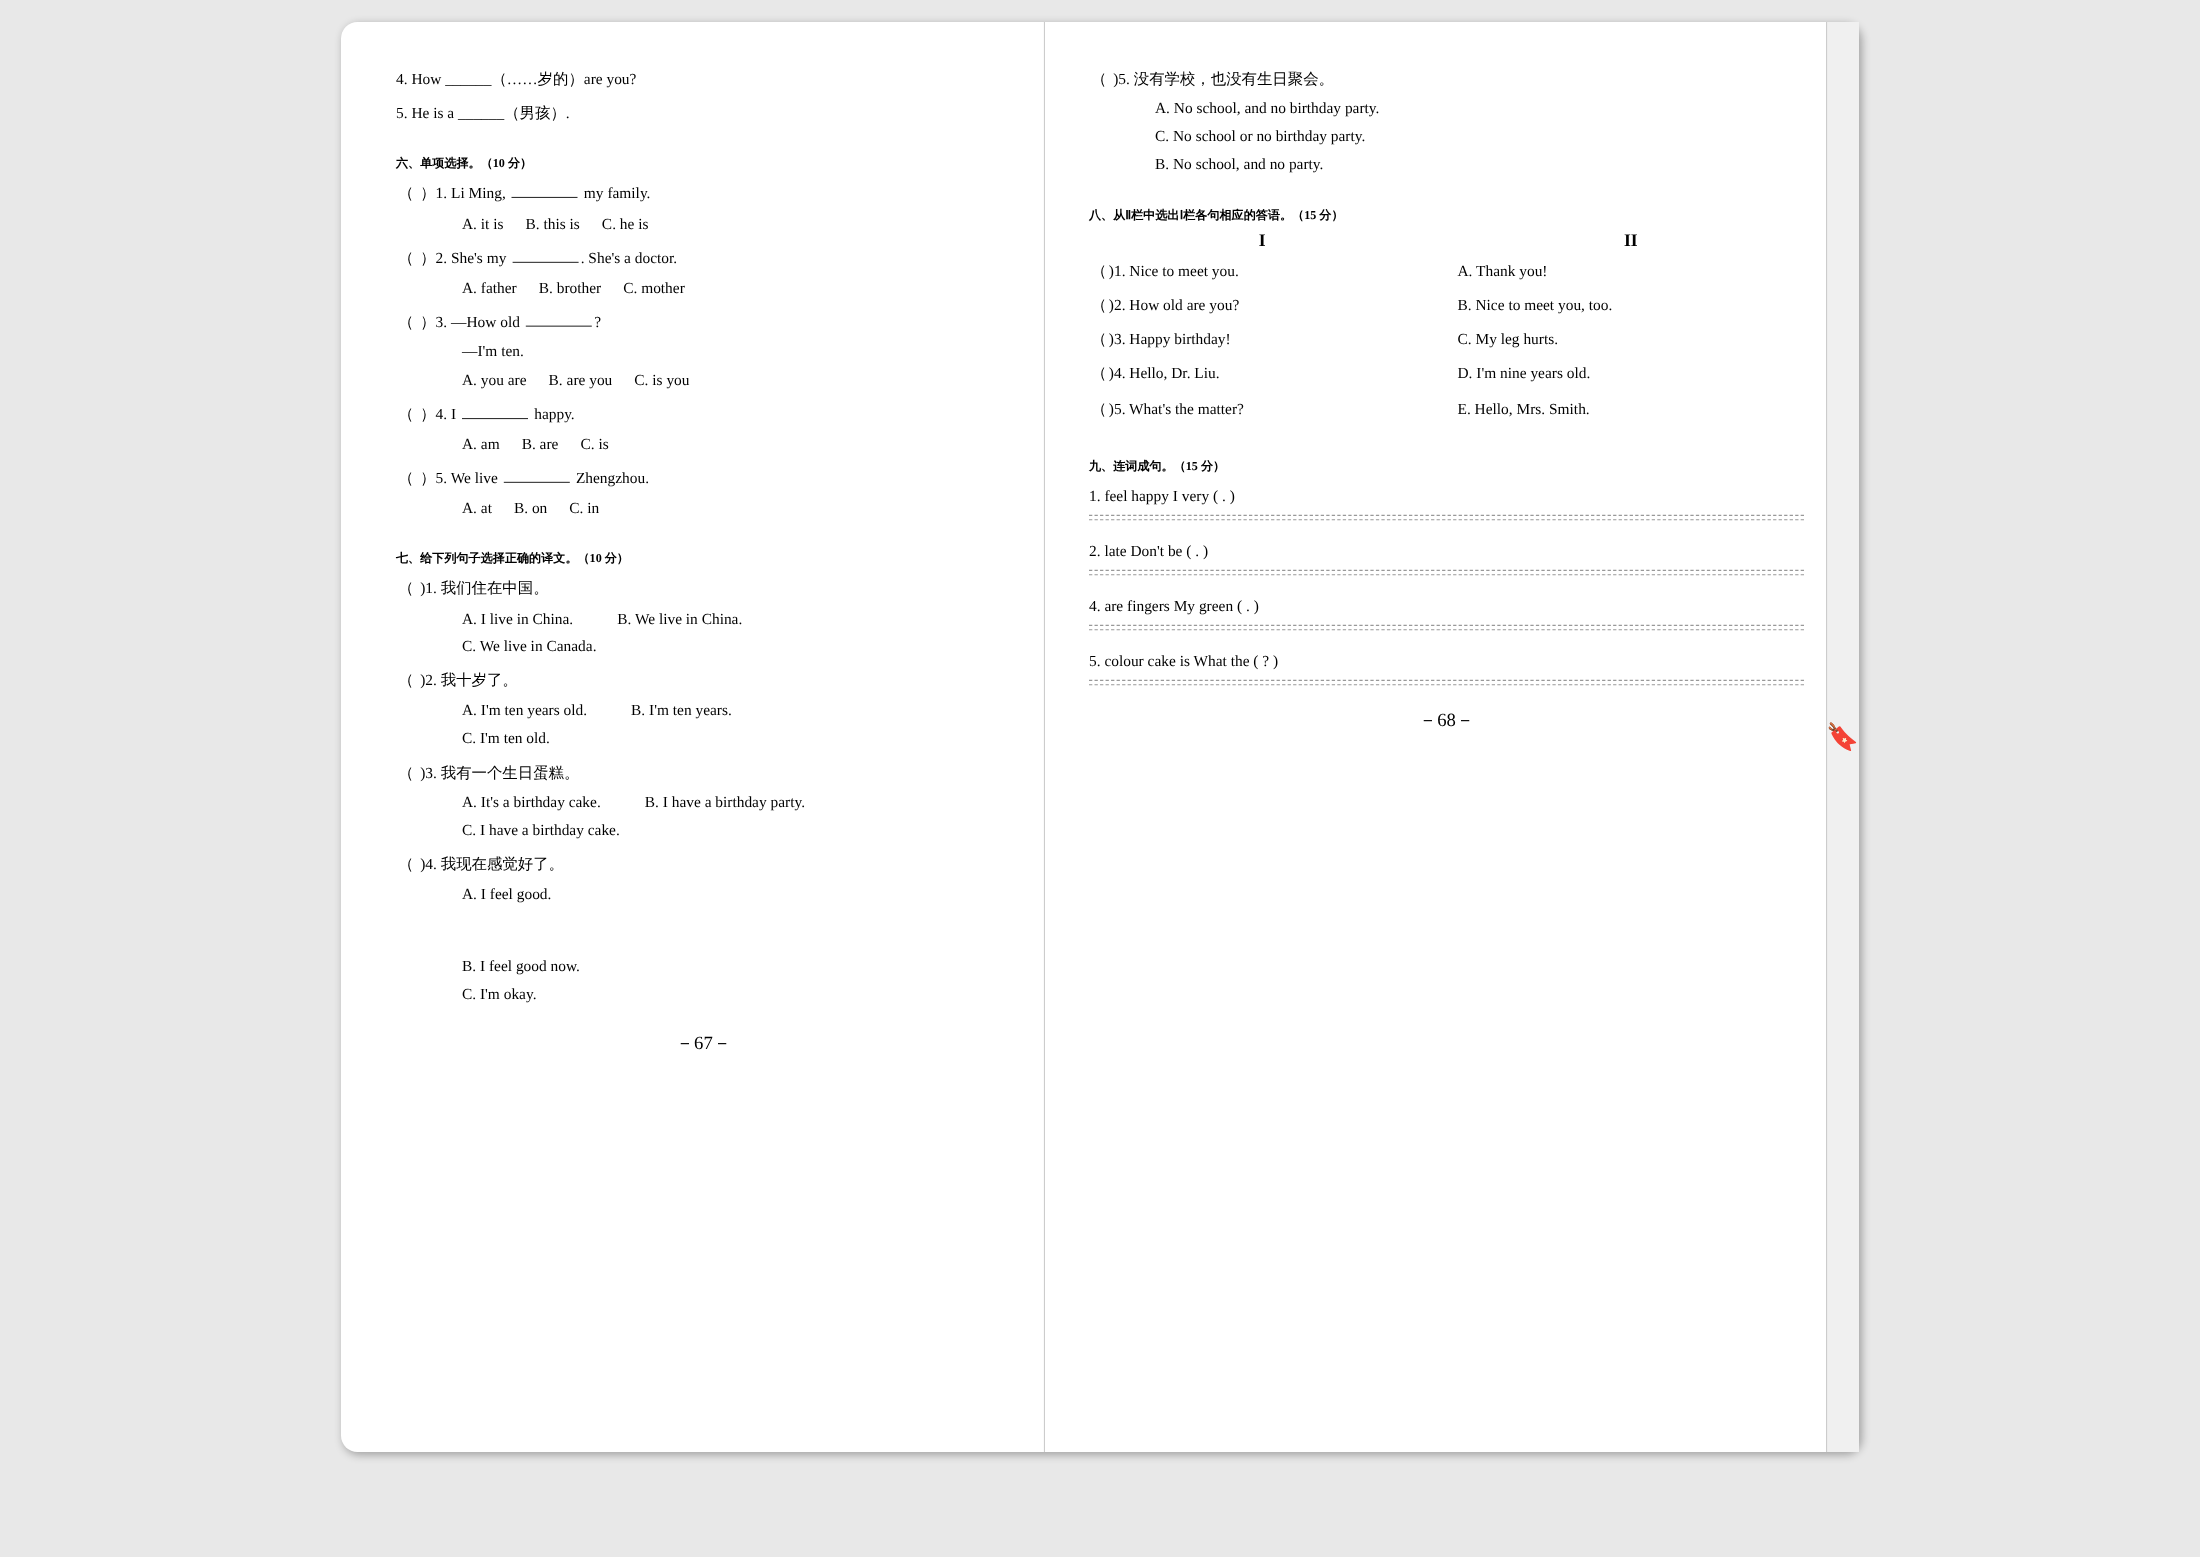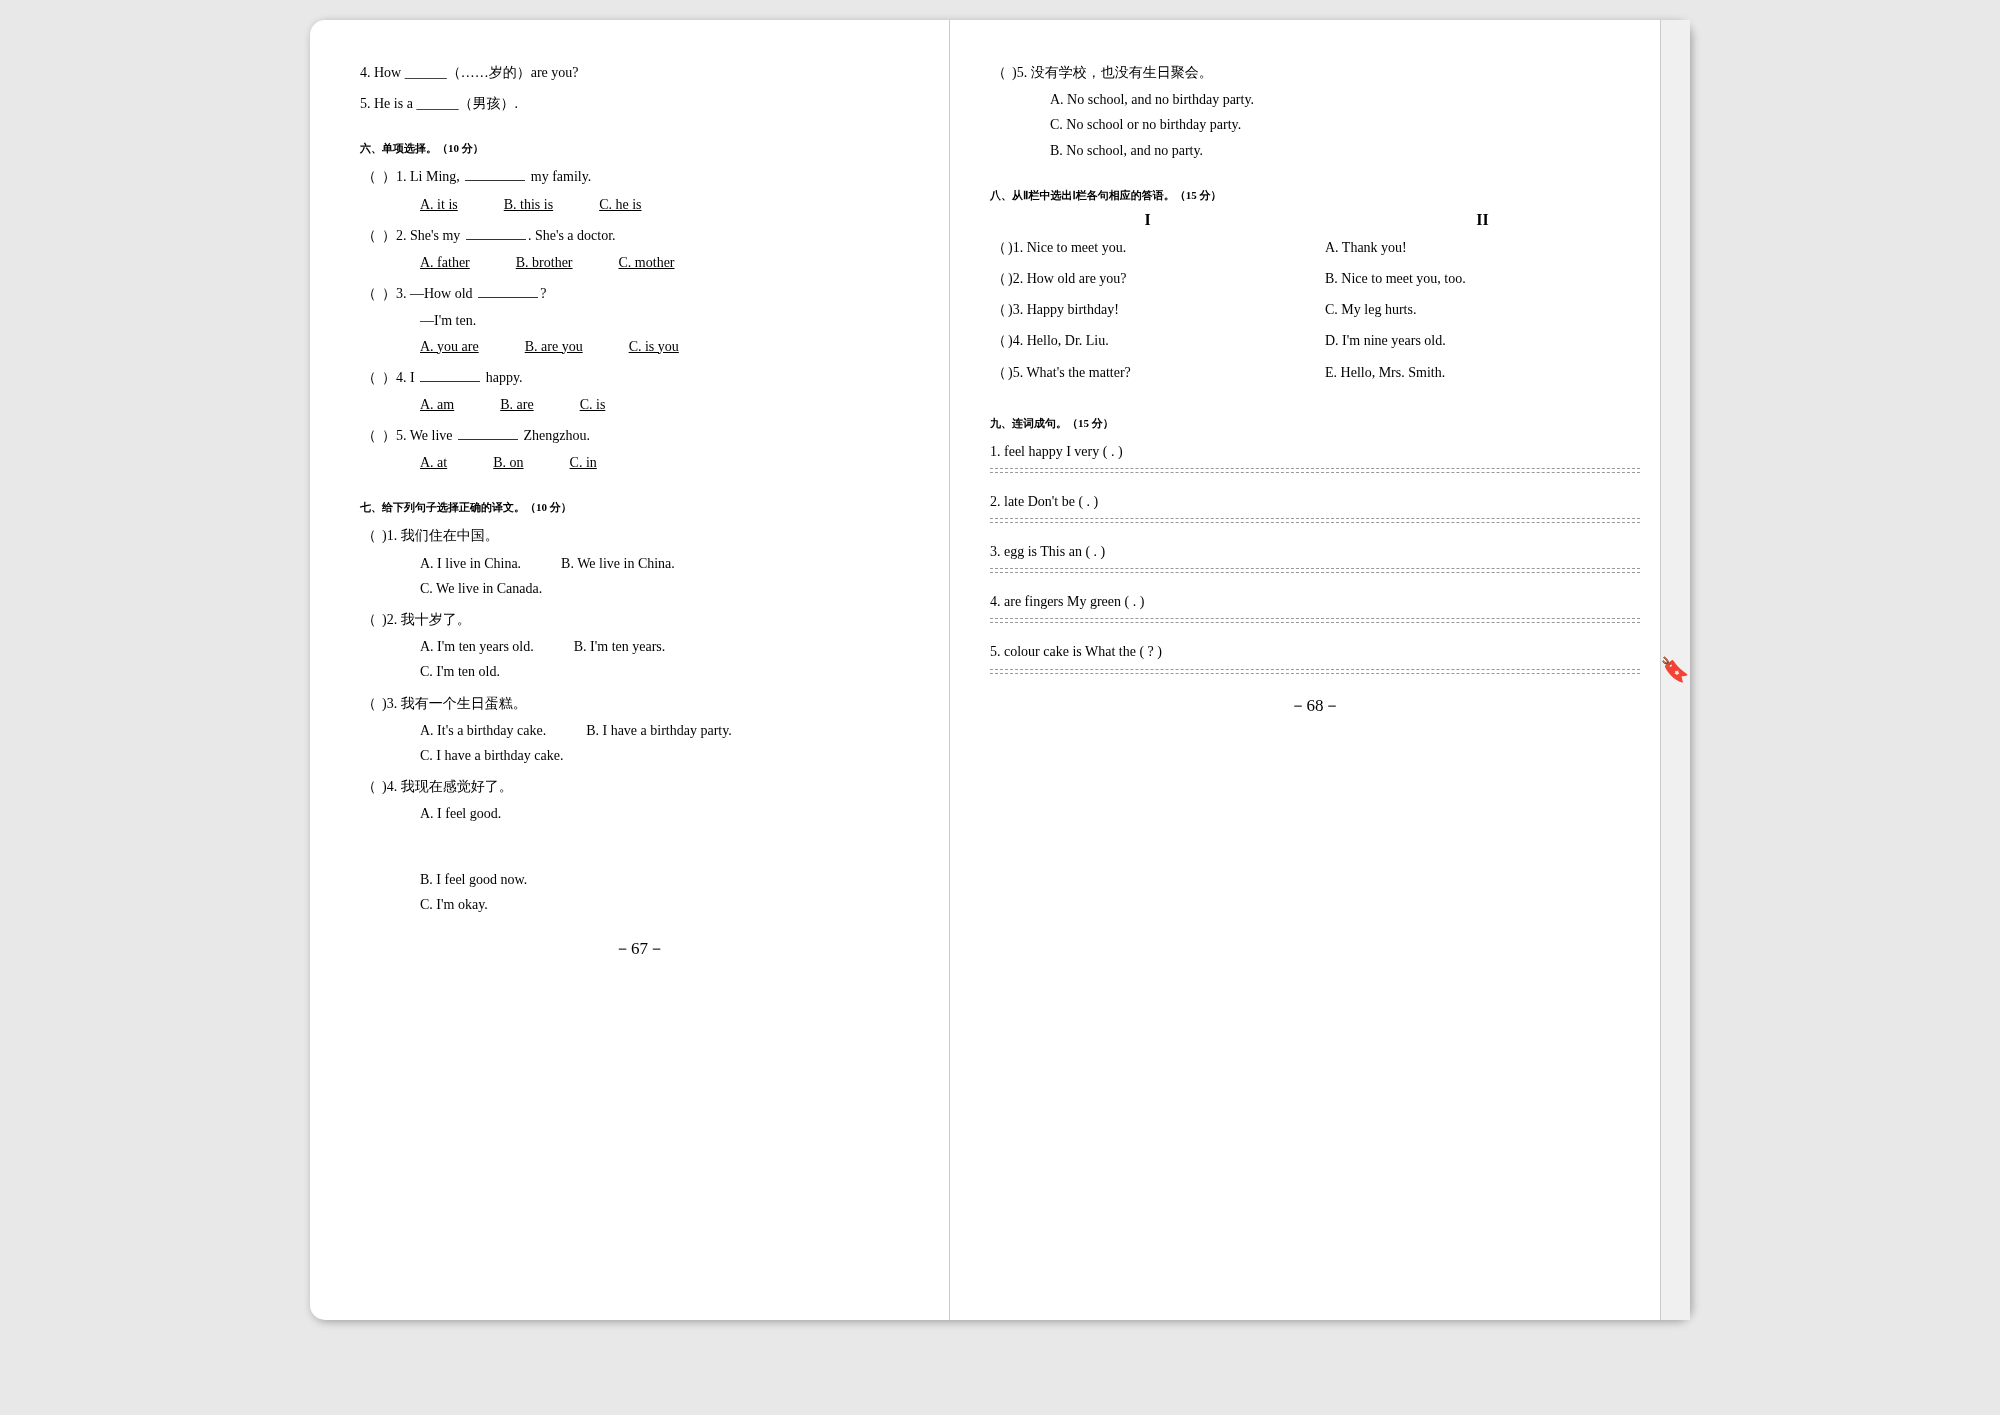--- a/index.html
+++ b/index.html
@@ -66,24 +66,23 @@
     .paren {
       display: inline-block;
       width: 18px;
       text-align: center;
     }
     .indent2 {
       padding-left: 60px;
     }
     .options-row {
       display: flex;
-      gap: 46px;
+      gap: 20px;
       padding-left: 60px;
       margin-bottom: 4px;
-      text-decoration: underline;
     }
     .blank {
       display: inline-block;
       border-bottom: 1px solid #333;
       min-width: 60px;
       margin: 0 2px;
     }
     .page-num {
       text-align: center;
       margin-top: 20px;
@@ -332,29 +331,20 @@
     <div class="question-item">
       <div class="sentence-row">
         <span>2. late  Don't  be  ( . )</span>
       </div>
       <div class="write-lines">
         <div class="dotted-line"></div>
         <div class="dotted-line"></div>
       </div>
     </div>
 
-    <div class="question-item">
-      <div class="sentence-row">
-        <span>3. egg  is  This  an  ( . )</span>
-      </div>
-      <div class="write-lines">
-        <div class="dotted-line"></div>
-        <div class="dotted-line"></div>
-      </div>
-    </div>
 
     <div class="question-item">
       <div class="sentence-row">
         <span>4. are  fingers  My  green  ( . )</span>
       </div>
       <div class="write-lines">
         <div class="dotted-line"></div>
         <div class="dotted-line"></div>
       </div>
     </div>

